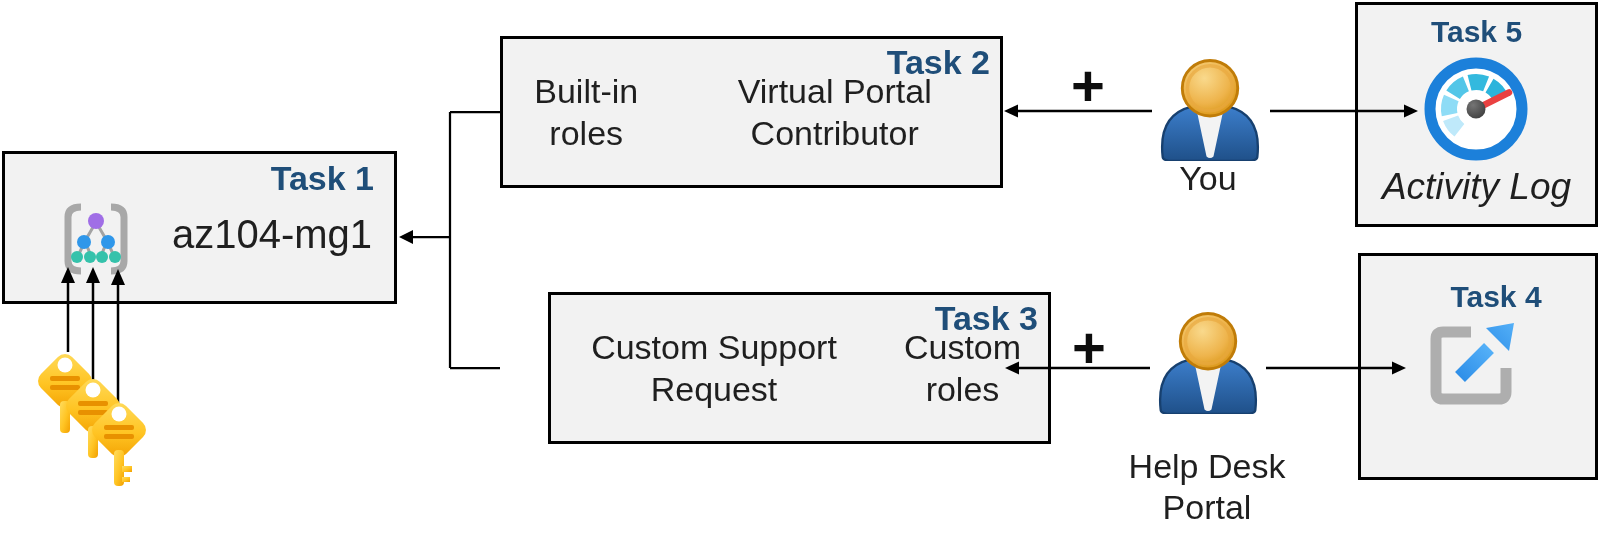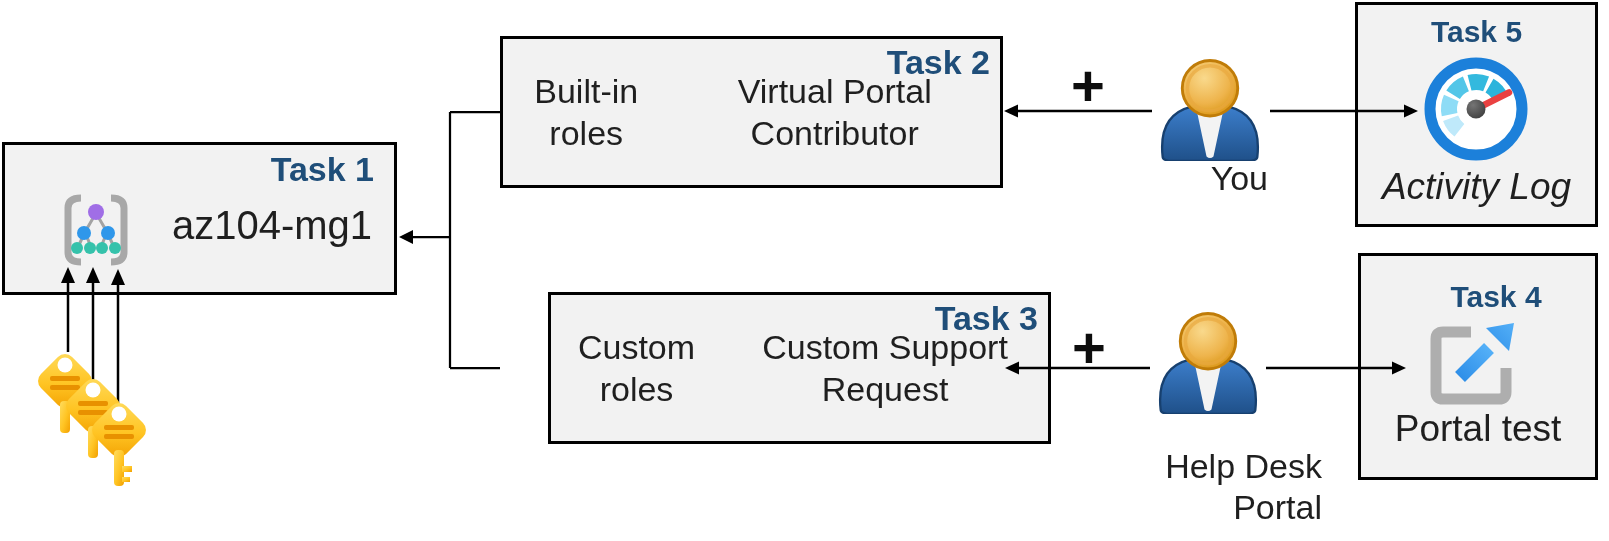--- a/index.html
+++ b/index.html
@@ -1,40 +1,40 @@
 <!DOCTYPE html>
 <html><head>
 <meta charset="utf-8">
 <style>
   html,body{margin:0;padding:0;background:#fff;}
   .canvas{position:relative;width:1609px;height:541px;background:#ffffff;overflow:hidden;
           font-family:"Liberation Sans", sans-serif;color:#1f1f1f;}
   .box{position:absolute;background:#f2f2f2;border:3px solid #000;box-sizing:border-box;z-index:1;}
   .tag{position:absolute;font-weight:700;font-size:34px;color:#1f4e79;white-space:nowrap;}
-  .task1{left:2px;top:142px;width:395px;height:153px;}
+  .task1{left:2px;top:151px;width:395px;height:153px;}
   .task1 .tag{right:20px;top:5px;}
   .t1-icon{position:absolute;left:50px;top:44px;}
   .t1-name{position:absolute;left:115px;right:6px;top:58px;font-size:40px;text-align:center;margin-left:36px;}
   .task2{left:500px;top:36px;width:503px;height:152px;}
   .task3{left:500px;top:292px;width:503px;height:152px;margin-left:48px;}
   .roles{position:absolute;inset:0;display:flex;flex-direction:row;justify-content:center;
          align-items:center;font-size:34px;line-height:42px;text-align:center;}
   .task2 .tag,.task3 .tag{right:10px;top:4px;}
   .task5{left:1355px;top:2px;width:243px;height:225px;}
   .task4{left:1358px;top:253px;width:240px;height:227px;}
   .ctag{position:absolute;left:0;right:0;text-align:center;font-weight:700;font-size:30px;color:#1f4e79;}
   .task5 .ctag{top:10px;}
   .task4 .ctag{top:24px;padding-left:36px;}
   .gauge{position:absolute;left:65px;top:51px;}
   .portal{position:absolute;left:62px;top:54px;}
   .caption{position:absolute;left:0;right:0;text-align:center;font-size:37px;}
   .task5 .caption{top:161px;font-style:italic;}
   .task4 .caption{top:152px;}
   .person{position:absolute;z-index:2;}
-  .plabel{position:absolute;font-size:34px;text-align:right;line-height:41px;z-index:2;}
+  .plabel{position:absolute;font-size:34px;text-align:center;line-height:41px;z-index:2;}
   .you-label{left:1148px;top:158px;width:120px;}
   .hd-label{left:1092px;top:446px;width:230px;}
   .plus{position:absolute;width:64px;height:58px;display:flex;align-items:center;justify-content:center;
         font-size:58px;font-weight:700;color:#0d0d0d;z-index:2;}
   .plus-top{left:1056px;top:56px;}
   .plus-bottom{left:1057px;top:318px;}
   .overlay{position:absolute;left:0;top:0;z-index:5;pointer-events:none;}
 </style>
 </head>
 <body>
@@ -66,22 +66,22 @@
     <div class="tag">Task 2</div>
     <div class="roles">
       <div>Built-in roles</div>
       <div>Virtual Portal Contributor</div>
     </div>
   </div>
 
   <div class="box task3">
     <div class="tag">Task 3</div>
     <div class="roles">
+      <div>Custom Support Request</div>
       <div>Custom roles</div>
-      <div>Custom Support Request</div>
     </div>
   </div>
 
   <div class="box task5">
     <div class="ctag">Task 5</div>
     <svg class="gauge" width="106" height="106" viewBox="0 0 106 106">
       <defs>
         <radialGradient id="hubg" cx="35%" cy="30%" r="80%">
           <stop offset="0%" stop-color="#757575"></stop>
             <stop offset="100%" stop-color="#3d3d3d"></stop>
@@ -107,21 +107,20 @@
       <defs>
         <linearGradient id="bluearrow" x1="0" y1="1" x2="1" y2="0">
           <stop offset="0%" stop-color="#2f8fe8"></stop>
             <stop offset="100%" stop-color="#54b0f8"></stop>
         </linearGradient>
       </defs>
       <path d="M48,22 L20,22 Q13,22 13,29 L13,82 Q13,89 20,89 L76,89 Q83,89 83,82 L83,58" fill="none" stroke="#aeaeae" stroke-width="11"></path>
       <line x1="37" y1="67" x2="66" y2="38" stroke="url(#bluearrow)" stroke-width="14"></line>
       <polygon points="91,13 86,41 63,18" fill="url(#bluearrow)"></polygon>
     </svg>
-    <div class="caption">Portal test</div>
   </div>
 
   <svg class="person" style="left:1152px;top:57px;" width="116" height="104" viewBox="0 0 100 90">
     <defs>
       <linearGradient id="bodyg" x1="0" y1="0" x2="0" y2="1">
         <stop offset="0%" stop-color="#3c7ecb"></stop>
           <stop offset="100%" stop-color="#1f5089"></stop>
       </linearGradient>
       <radialGradient id="headg" cx="40%" cy="32%" r="75%">
         <stop offset="0%" stop-color="#f9d98c"></stop>

